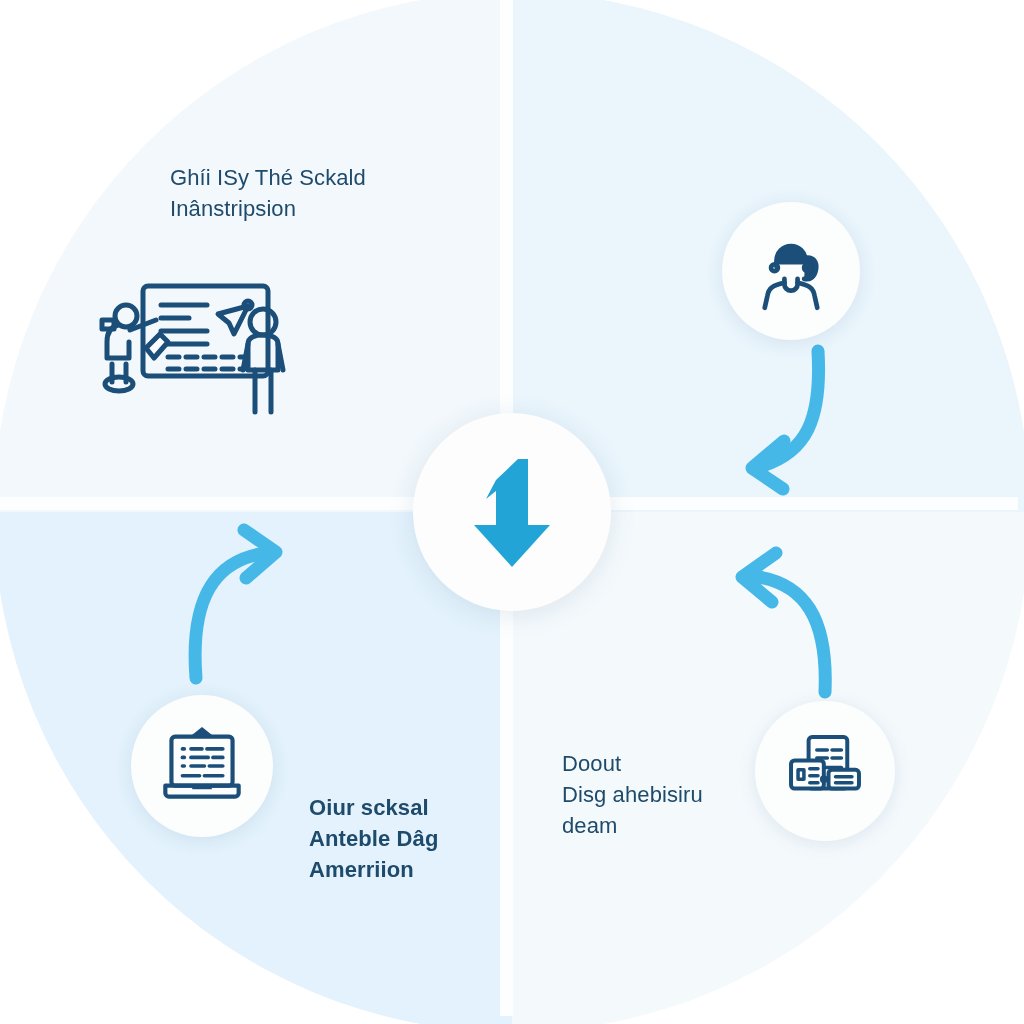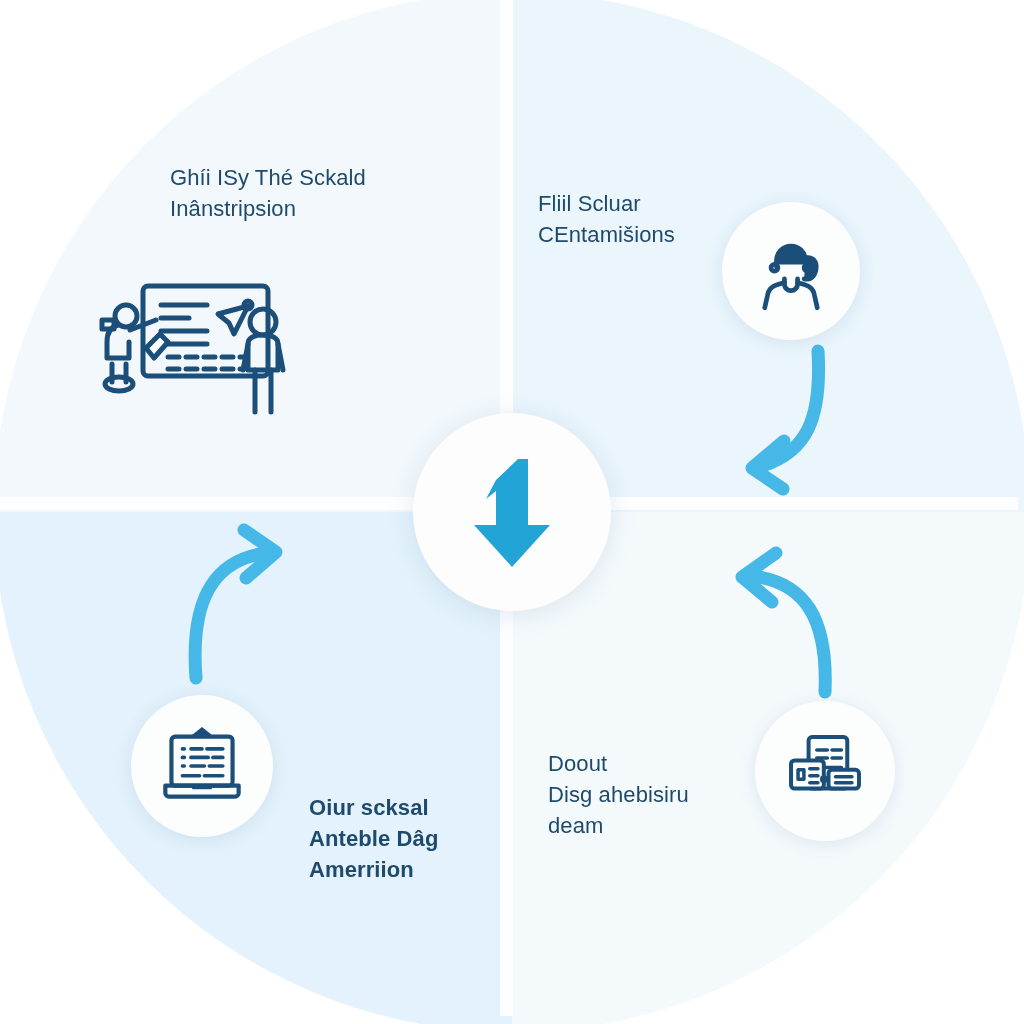--- a/index.html
+++ b/index.html
@@ -96,21 +96,21 @@
     position: absolute;
     color: #1e4a6b;
     font-size: 22px;
     line-height: 1.42;
     letter-spacing: 0.1px;
     white-space: pre-line;
   }
   .label.l-tl { left: 170px; top: 162px; width: 260px; }
   .label.l-tr { left: 538px; top: 188px; width: 230px; }
   .label.l-bl { left: 309px; top: 792px; width: 230px; font-weight: bold; }
-  .label.l-br { left: 548px; top: 748px; width: 215px; }
+  .label.l-br { left: 562px; top: 748px; width: 215px; }
 
   
   .illus {
     position: absolute;
     left: 88px;
     top: 272px;
     width: 218px;
     height: 152px;
   }
 
@@ -246,22 +246,20 @@
         <circle cx="175" cy="50" r="13"></circle>
         <path d="M160 72 c0 -6 6 -9 15 -9 s15 3 15 9 v26 h-30 z"></path>
         <path d="M160 72 l-5 26 M190 72 l5 26"></path>
         <path d="M167 98 v42 M183 98 v42"></path>
       </g>
     </svg>
   </div>
 
   <div class="label l-tl">Ghíi ISy Thé Sckald
 Inânstripsion</div>
-  <div class="label l-tr">Fliil Scluar
-CEntamišions</div>
   <div class="label l-br">Doout
 Disg ahebisiru
 deam</div>
   <div class="label l-bl">Oiur scksal
 Anteble Dâg
 Amerriion</div>
 
 </div>
 
 </body></html>

